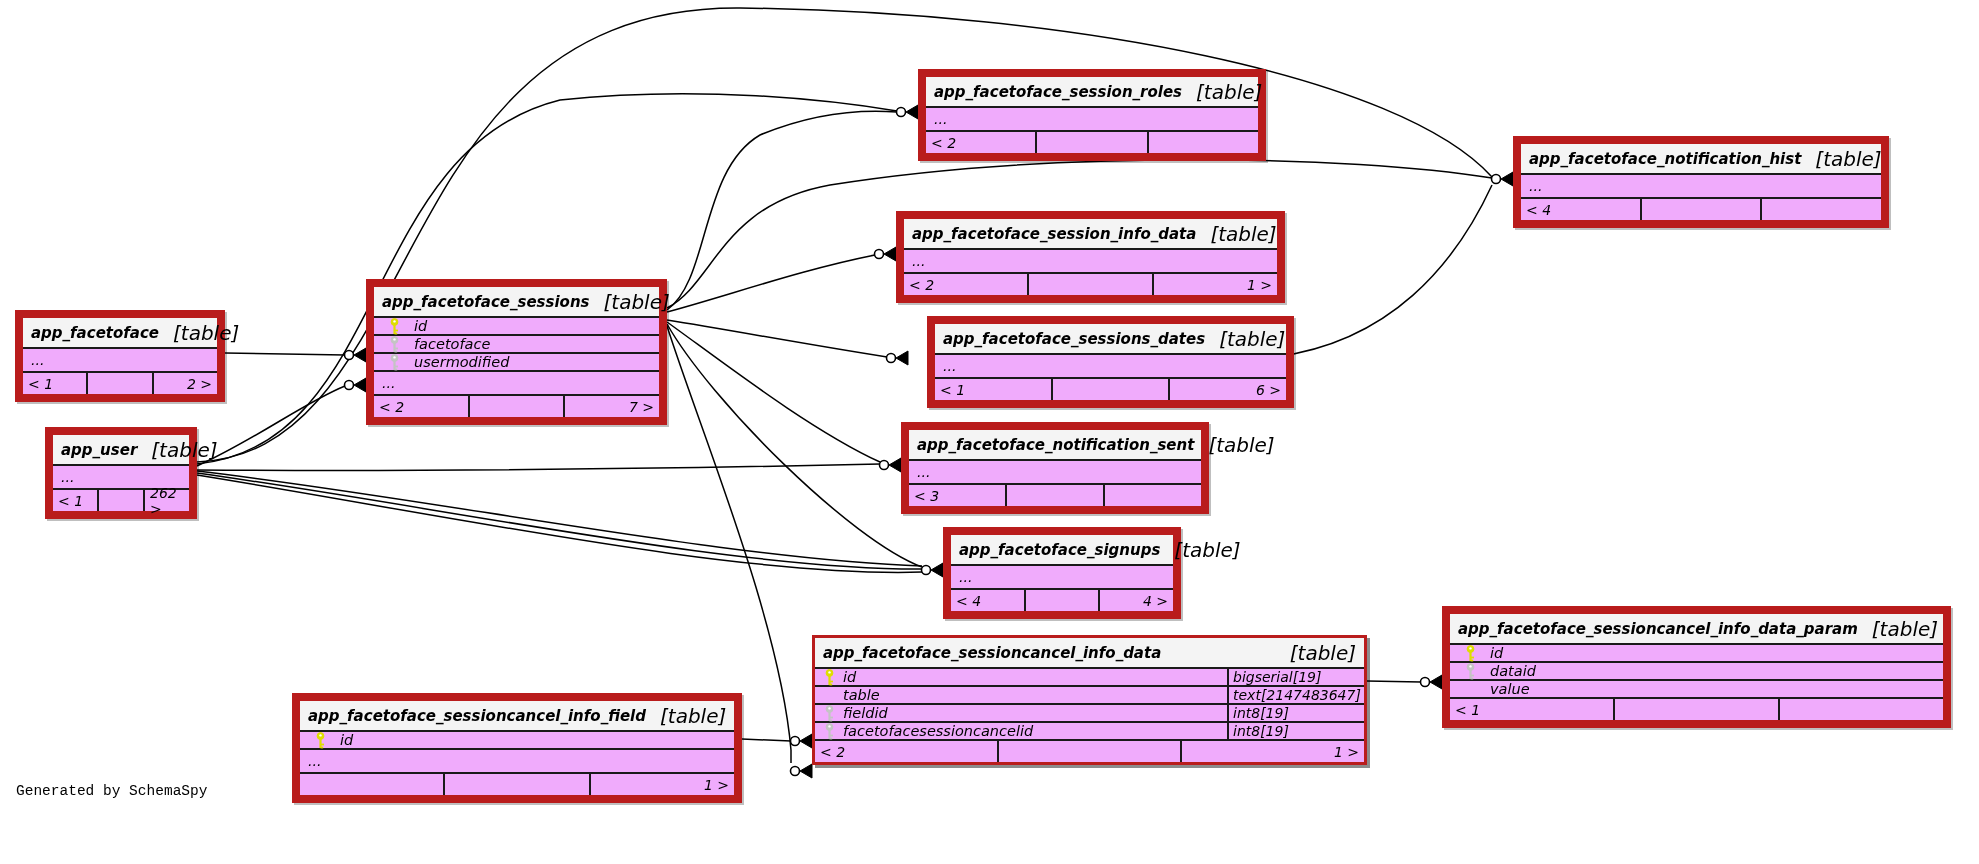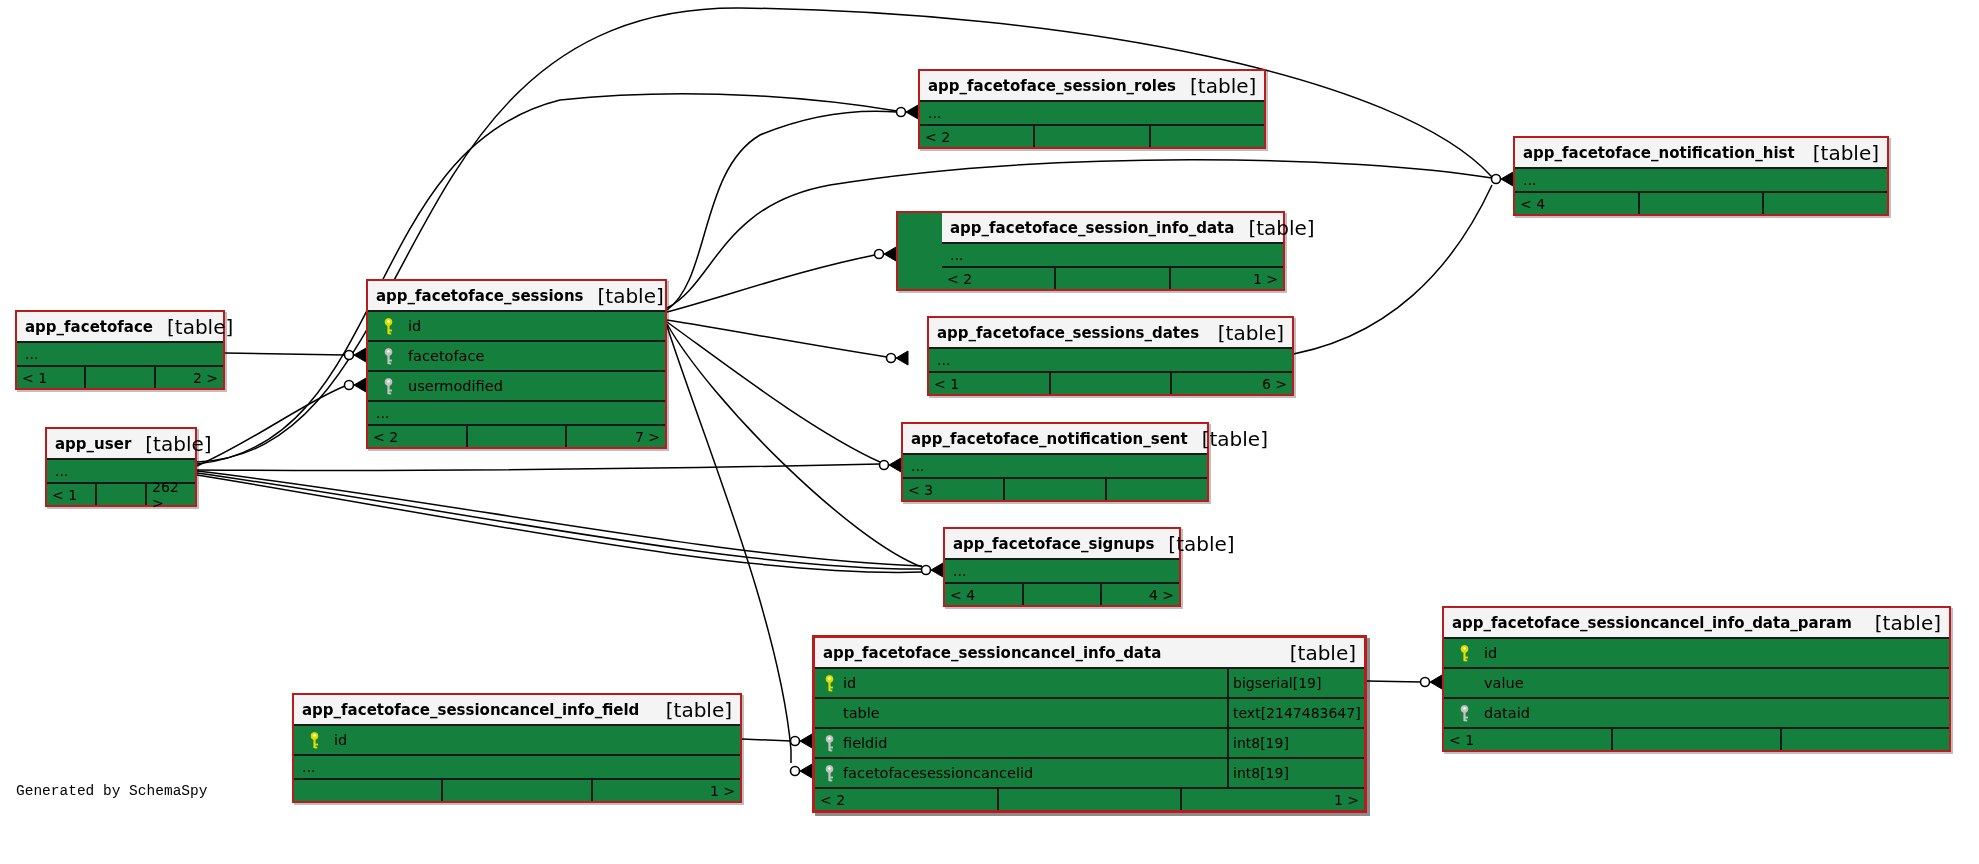--- a/index.html
+++ b/index.html
@@ -1,27 +1,27 @@
 <!DOCTYPE html>
 <html><head>
 <meta charset="utf-8">
 <style>
   html,body{margin:0;padding:0;background:#ffffff;}
   body{width:1979px;height:864px;position:relative;overflow:hidden;
        font-family:"DejaVu Sans",sans-serif;color:#000;}
   #edge-layer{position:absolute;left:0;top:0;width:1979px;height:864px;z-index:1;}
   #tables-layer{position:absolute;left:0;top:0;width:1979px;height:864px;z-index:2;}
-  .db-table{position:absolute;background:#15803d;border:2px solid #b91c1c;box-sizing:border-box;
-            box-shadow:2px 2px 0 rgba(0,0,0,0.25);cursor:pointer;}
+  .db-table{position:absolute;background:#f0abfc;border:8px solid #b91c1c;box-sizing:border-box;
+            box-shadow:2px 2px 0 rgba(0,0,0,0.25);cursor:pointer;font-style:italic;}
   .db-table.thick{border-width:3px;box-shadow:3px 3px 0 rgba(0,0,0,0.45);}
   .tbl-header{height:31px;background:#f4f4f4;border-bottom:2px solid #1a1a1a;display:flex;
               align-items:center;padding:0 8px;box-sizing:border-box;white-space:nowrap;}
   .tbl-name{font-weight:bold;font-size:15px;letter-spacing:0;}
   .tbl-badge{margin-left:auto;font-size:20px;padding-left:14px;}
-  .tbl-row{height:30px;border-bottom:2px solid #1a1a1a;display:flex;align-items:center;
+  .tbl-row{height:18px;border-bottom:2px solid #1a1a1a;display:flex;align-items:center;
            box-sizing:border-box;font-size:14.5px;white-space:nowrap;}
   .tbl-row.ellipsis{height:24px;padding-left:8px;font-size:14px;}
   .icon-cell{width:40px;display:flex;justify-content:center;align-items:center;flex:0 0 40px;}
   .icon-cell.slim{width:28px;flex:0 0 28px;}
   .type-cell{margin-left:auto;border-left:2px solid #1a1a1a;height:100%;display:flex;
              align-items:center;padding:8px 4px;font-size:14px;box-sizing:border-box;}
   .tbl-footer{height:21px;display:flex;font-size:14px;box-sizing:border-box;}
   .tbl-footer .cell{flex:1;display:flex;align-items:center;padding:0 5px;box-sizing:border-box;}
   .tbl-footer .cell + .cell{border-left:2px solid #1a1a1a;}
   .tbl-footer .cell.right{justify-content:flex-end;}
@@ -180,21 +180,21 @@
         <span class="tbl-name">app_facetoface_session_roles</span>
         <span class="tbl-badge">[table]</span>
       </div>
       <div class="tbl-row ellipsis">...</div>
       <div class="tbl-footer">
         <span class="cell">&lt; 2</span>
         <span class="cell"></span>
         <span class="cell right"></span>
       </div>
     </div>
-    <div class="db-table" style="left: 896px; top: 211px; width: 389px; padding-left: 44px;">
+    <div class="db-table" style="left: 896px; top: 211px; width: 389px;">
       <div class="tbl-header">
         <span class="tbl-name">app_facetoface_session_info_data</span>
         <span class="tbl-badge">[table]</span>
       </div>
       <div class="tbl-row ellipsis">...</div>
       <div class="tbl-footer">
         <span class="cell">&lt; 2</span>
         <span class="cell"></span>
         <span class="cell right">1 &gt;</span>
       </div>
@@ -313,34 +313,34 @@
             <circle cx="6.5" cy="4" r="3.4" fill="#dede00" stroke="#dede00"></circle>
             <circle cx="6.5" cy="3.4" r="1.2" fill="#ffffff"></circle>
             <line x1="6.5" y1="7" x2="6.5" y2="16" stroke="#dede00" stroke-width="2.2"></line>
             <line x1="6.5" y1="12.5" x2="10" y2="12.5" stroke="#dede00" stroke-width="1.8"></line>
             <line x1="6.5" y1="15.5" x2="9.2" y2="15.5" stroke="#dede00" stroke-width="1.8"></line>
           </svg>
         </span>
         <span>id</span>
       </div>
       <div class="tbl-row">
+        <span class="icon-cell">
+          <svg width="13" height="17" viewBox="0 0 13 17">
+            <circle cx="6.5" cy="4" r="3.4" fill="#c4c4c4" stroke="#c4c4c4"></circle>
+            <circle cx="6.5" cy="3.4" r="1.2" fill="#ffffff"></circle>
+            <line x1="6.5" y1="7" x2="6.5" y2="16" stroke="#c4c4c4" stroke-width="2.2"></line>
+            <line x1="6.5" y1="12.5" x2="10" y2="12.5" stroke="#c4c4c4" stroke-width="1.8"></line>
+            <line x1="6.5" y1="15.5" x2="9.2" y2="15.5" stroke="#c4c4c4" stroke-width="1.8"></line>
+          </svg>
+        </span>
+        <span>dataid</span>
+      </div>
+      <div class="tbl-row">
         <span class="icon-cell"></span>
         <span>value</span>
-      </div>
-      <div class="tbl-row">
-        <span class="icon-cell">
-          <svg width="13" height="17" viewBox="0 0 13 17">
-            <circle cx="6.5" cy="4" r="3.4" fill="#c4c4c4" stroke="#c4c4c4"></circle>
-            <circle cx="6.5" cy="3.4" r="1.2" fill="#ffffff"></circle>
-            <line x1="6.5" y1="7" x2="6.5" y2="16" stroke="#c4c4c4" stroke-width="2.2"></line>
-            <line x1="6.5" y1="12.5" x2="10" y2="12.5" stroke="#c4c4c4" stroke-width="1.8"></line>
-            <line x1="6.5" y1="15.5" x2="9.2" y2="15.5" stroke="#c4c4c4" stroke-width="1.8"></line>
-          </svg>
-        </span>
-        <span>dataid</span>
       </div>
       <div class="tbl-footer">
         <span class="cell">&lt; 1</span>
         <span class="cell"></span>
         <span class="cell right"></span>
       </div>
     </div>
     <div class="db-table" style="left: 292px; top: 693px; width: 450px;">
       <div class="tbl-header">
         <span class="tbl-name">app_facetoface_sessioncancel_info_field</span>

